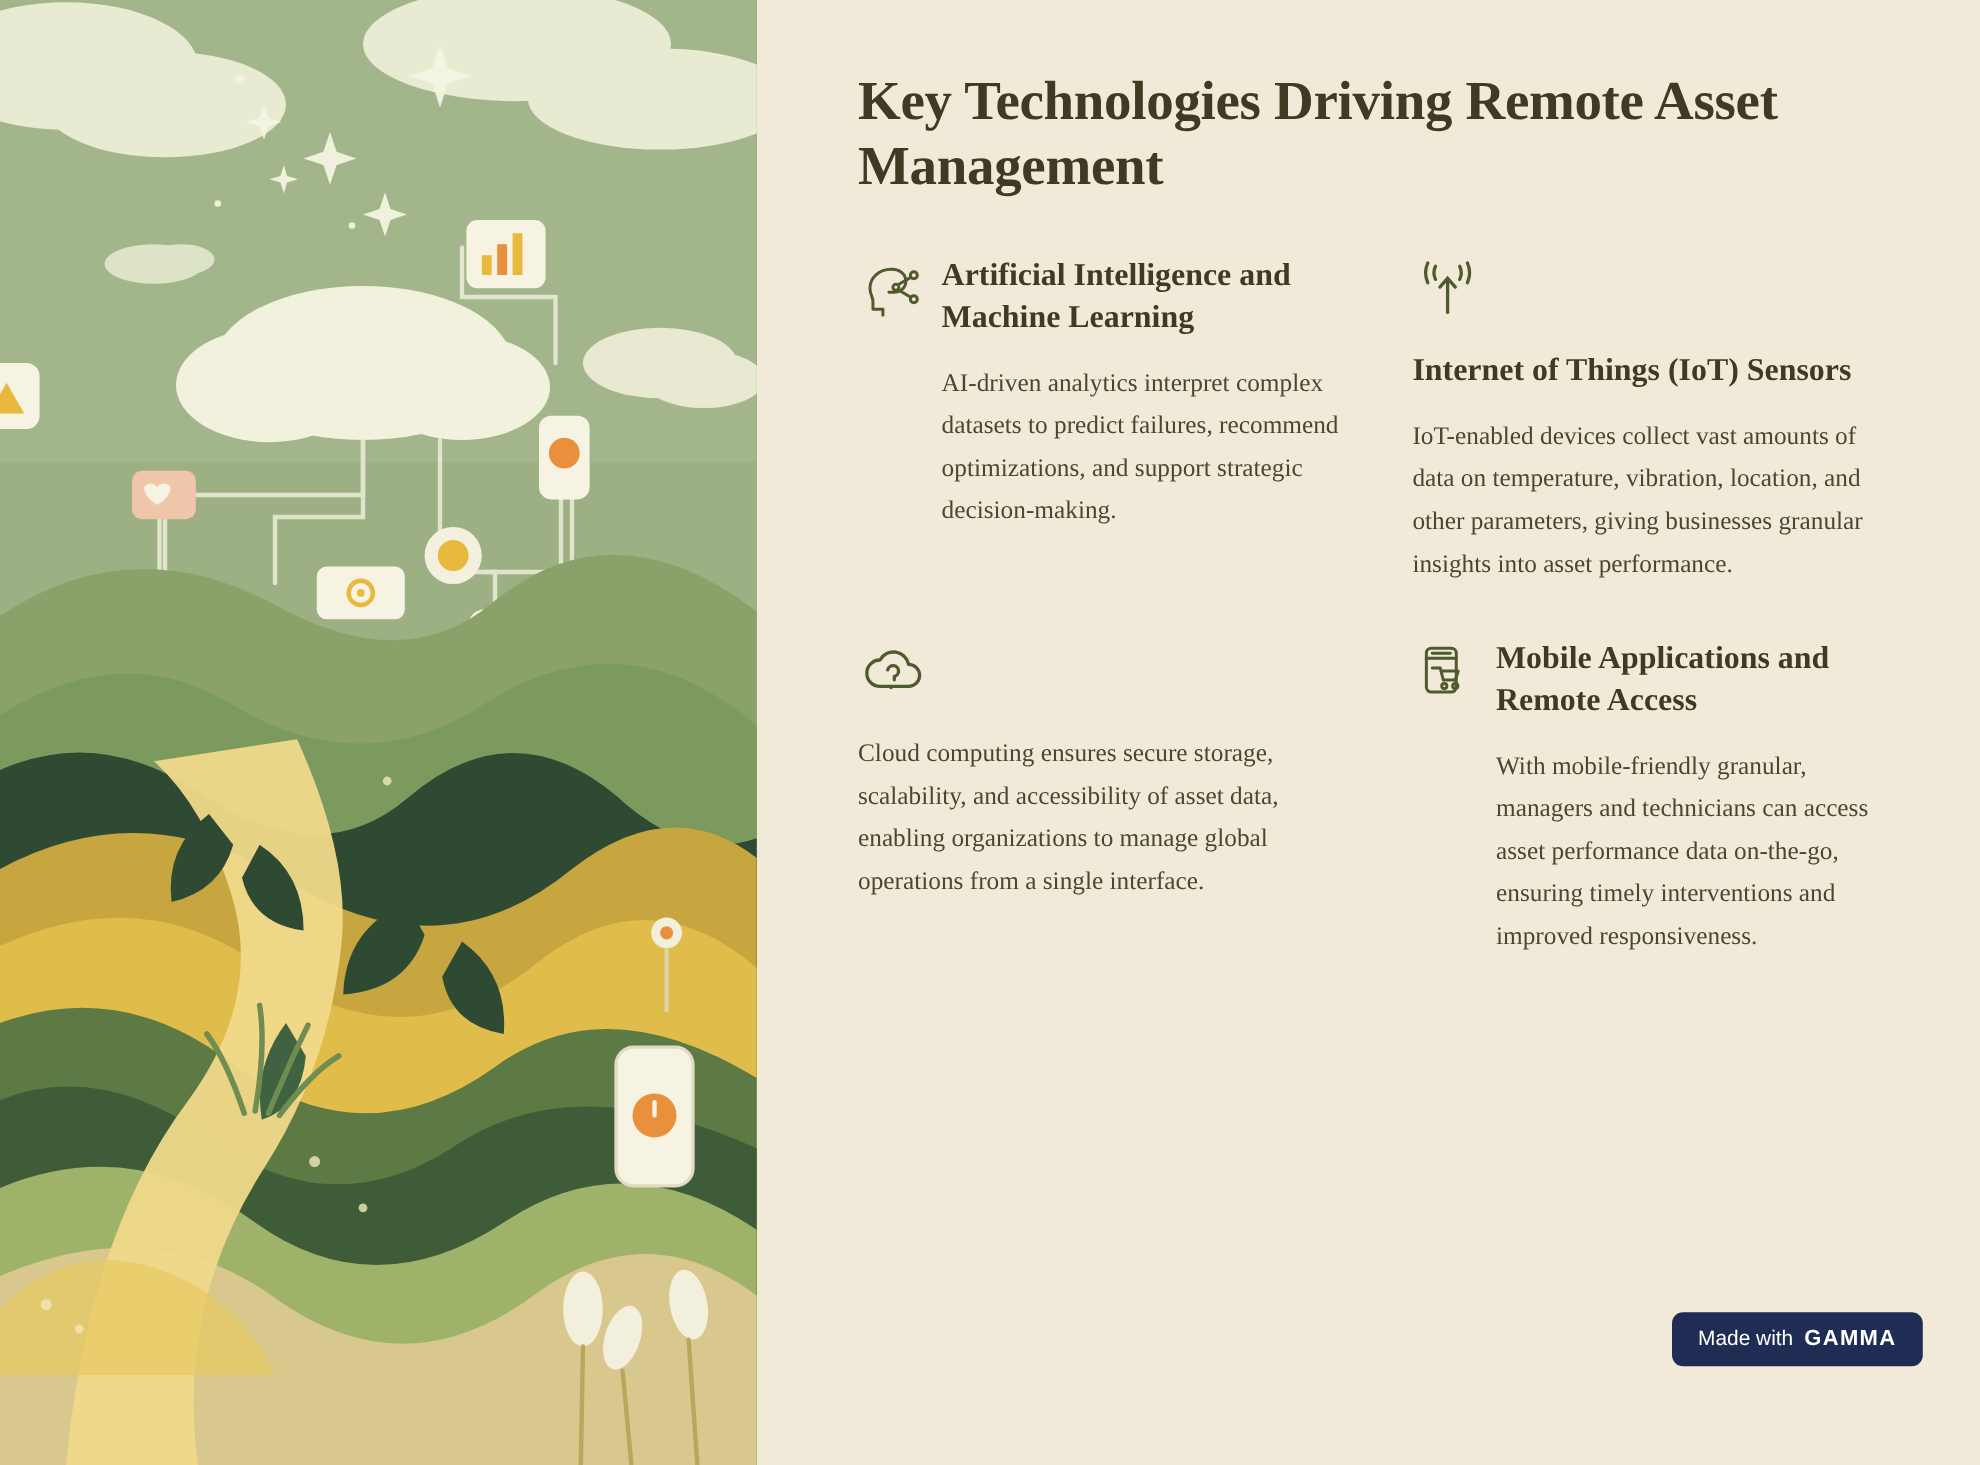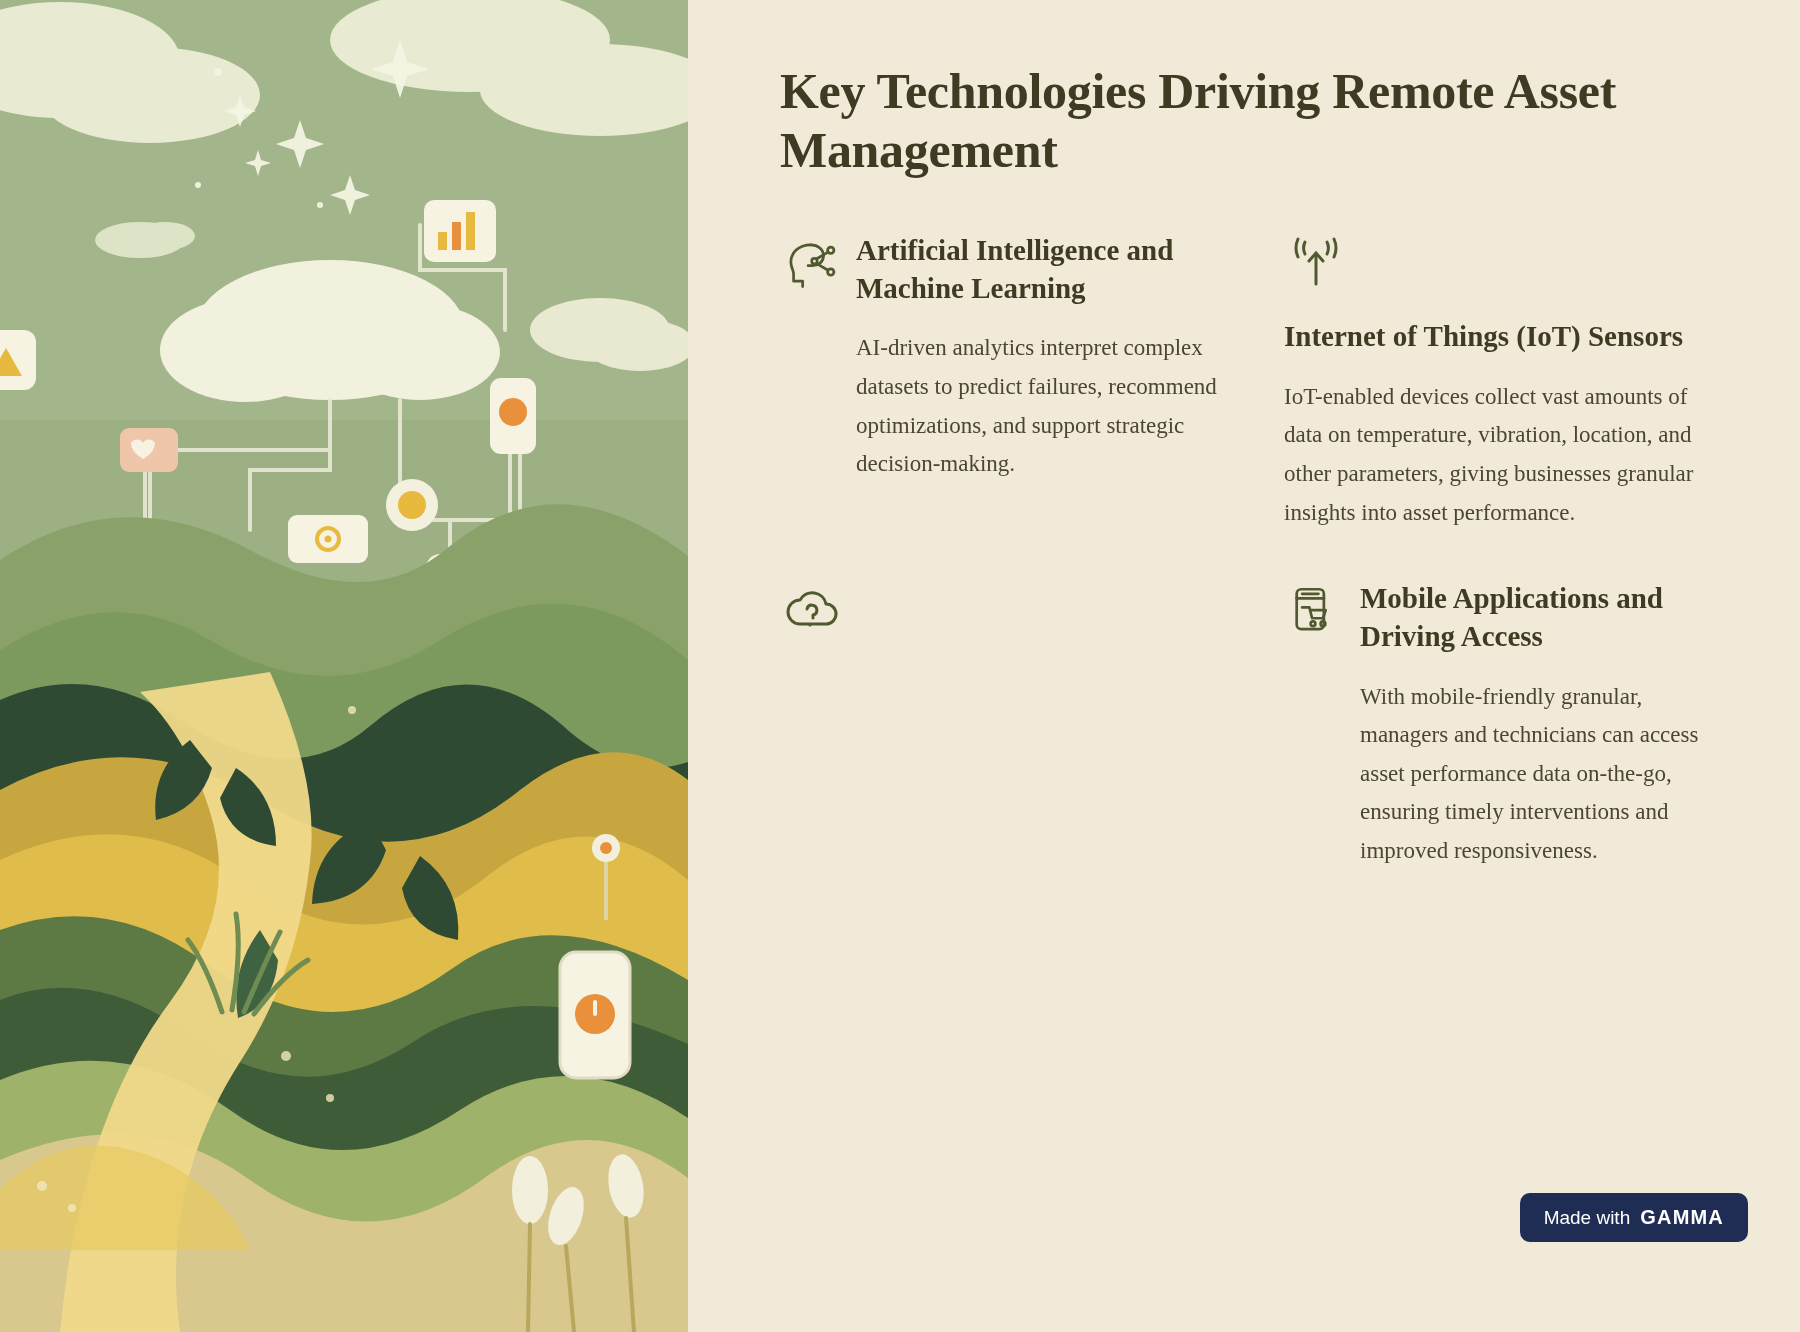--- a/index.html
+++ b/index.html
@@ -326,35 +326,36 @@
       <div class="card stacked">
         <div class="card-head">
           <span class="card-icon">
             <svg viewBox="0 0 64 64" fill="none" stroke="currentColor" stroke-width="3" stroke-linecap="round" stroke-linejoin="round">
               <path d="M20 44 h26 a10 10 0 0 0 0 -20 a14 14 0 0 0 -26 -4 a9 9 0 0 0 0 24 z"></path>
               <path d="M27 29 a5 5 0 1 1 6 6 v3"></path>
               <circle cx="30" cy="45" r="1.6" fill="currentColor" stroke="none"></circle>
             </svg>
           </span>
         </div>
+        <p class="card-body">Cloud computing ensures secure storage, scalability, and accessibility of asset data, enabling organizations to manage global operations from a single interface.</p>
       </div>
 
       <div class="card inline">
         <div class="card-head">
           <span class="card-icon">
             <svg viewBox="0 0 64 64" fill="none" stroke="currentColor" stroke-width="3" stroke-linecap="round" stroke-linejoin="round">
               <rect x="14" y="8" width="30" height="44" rx="5"></rect>
               <path d="M14 18 h30"></path>
               <path d="M20 13 h18"></path>
               <path d="M20 28 h8 l3 12 h12 l3 -9 h-16"></path>
               <circle cx="32" cy="46" r="2.6"></circle>
               <circle cx="43" cy="46" r="2.6"></circle>
             </svg>
           </span>
-          <h2 class="card-title">Mobile Applications and Driving Access</h2>
+          <h2 class="card-title">Mobile Applications and Remote Access</h2>
         </div>
         <p class="card-body">With mobile-friendly granular, managers and technicians can access asset performance data on-the-go, ensuring timely interventions and improved responsiveness.</p>
       </div>
 
     </div>
 
     <div class="badge">
       <span>Made with</span>
       <span class="badge-brand">GAMMA</span>
     </div>

